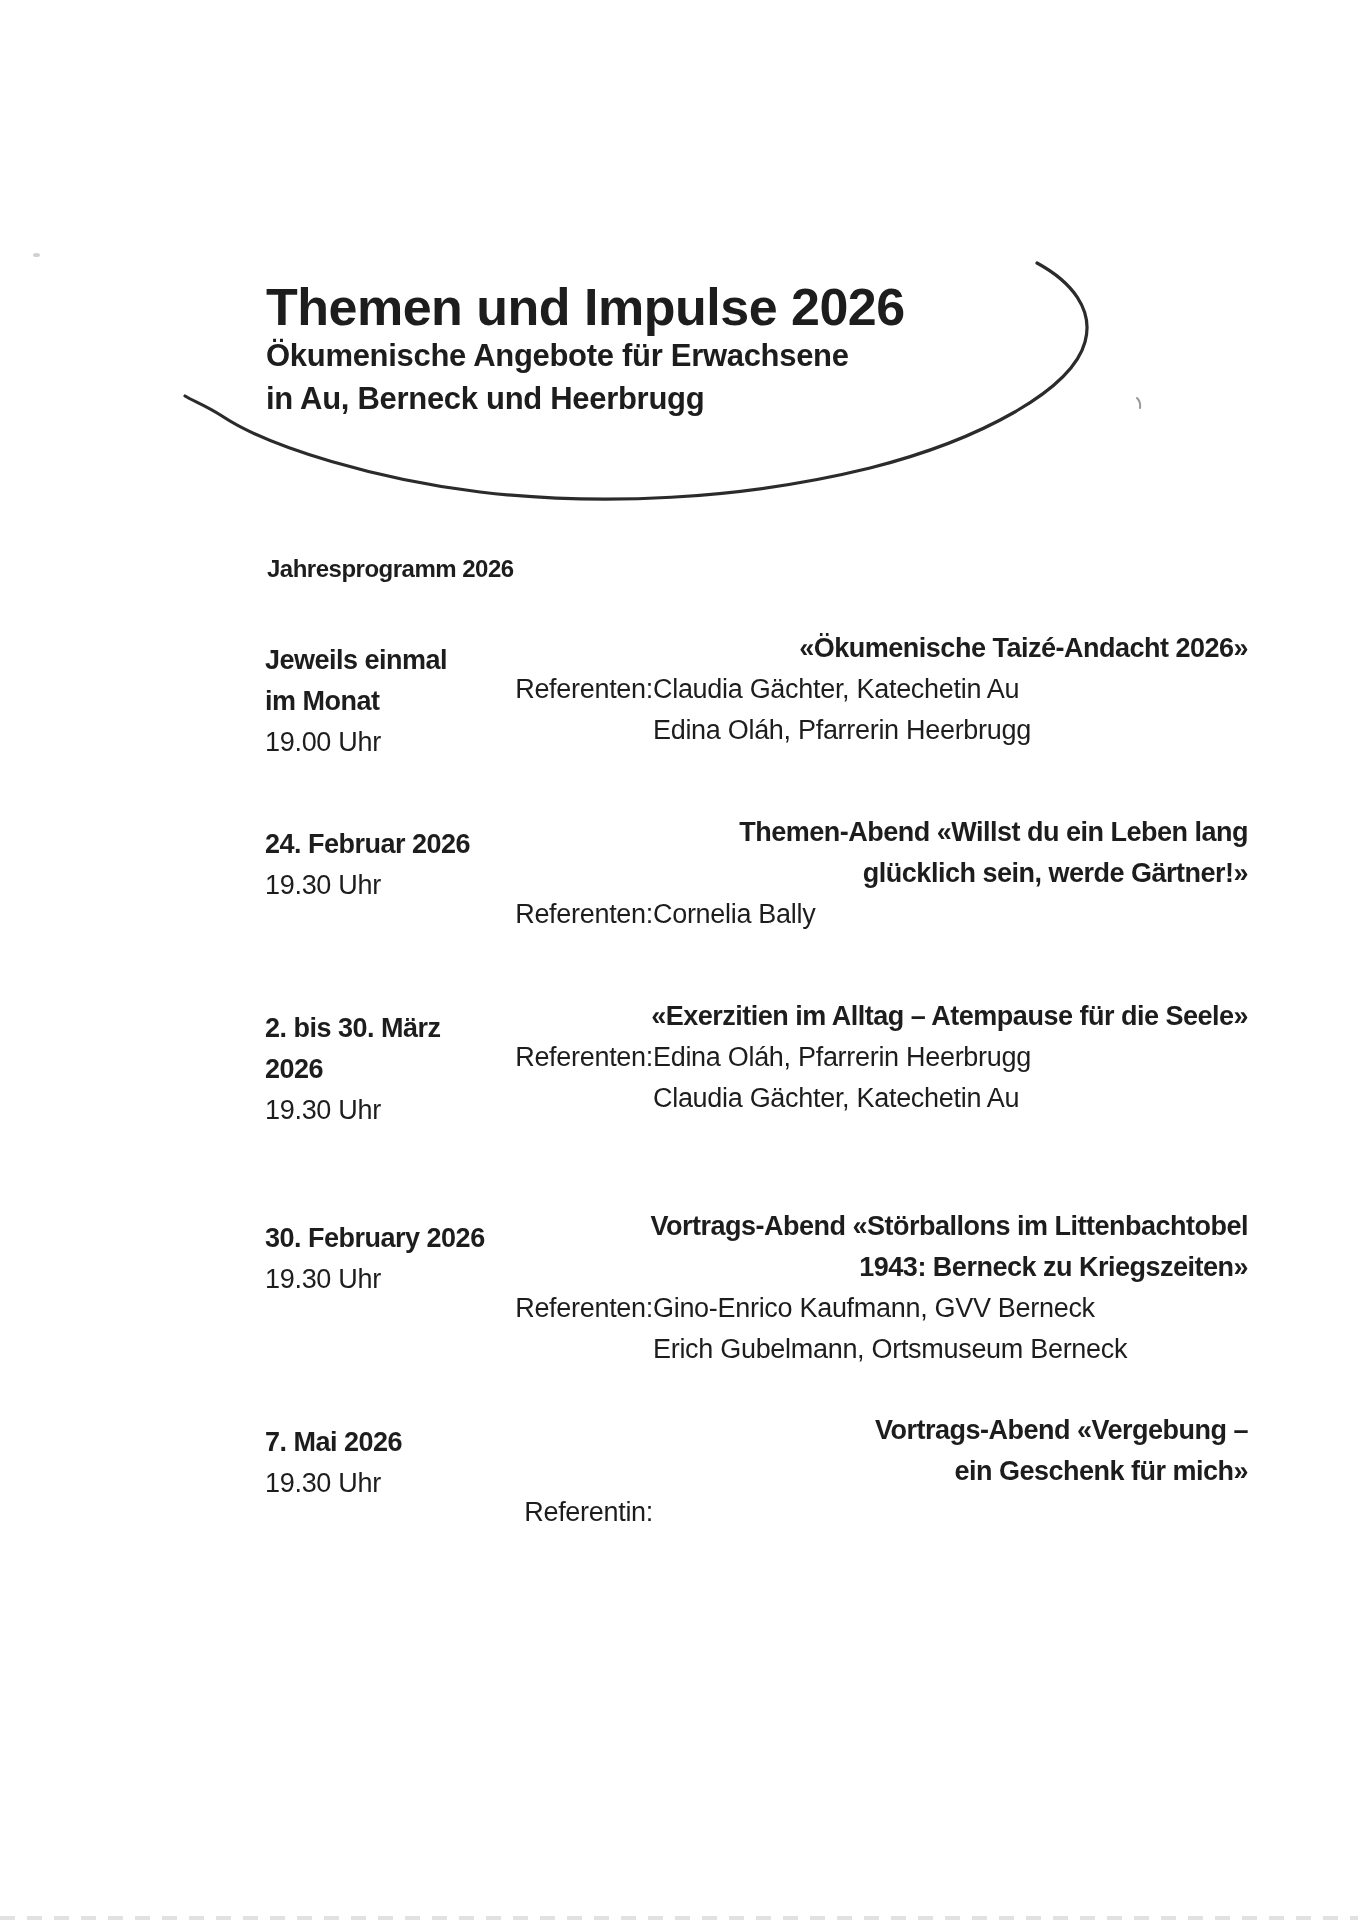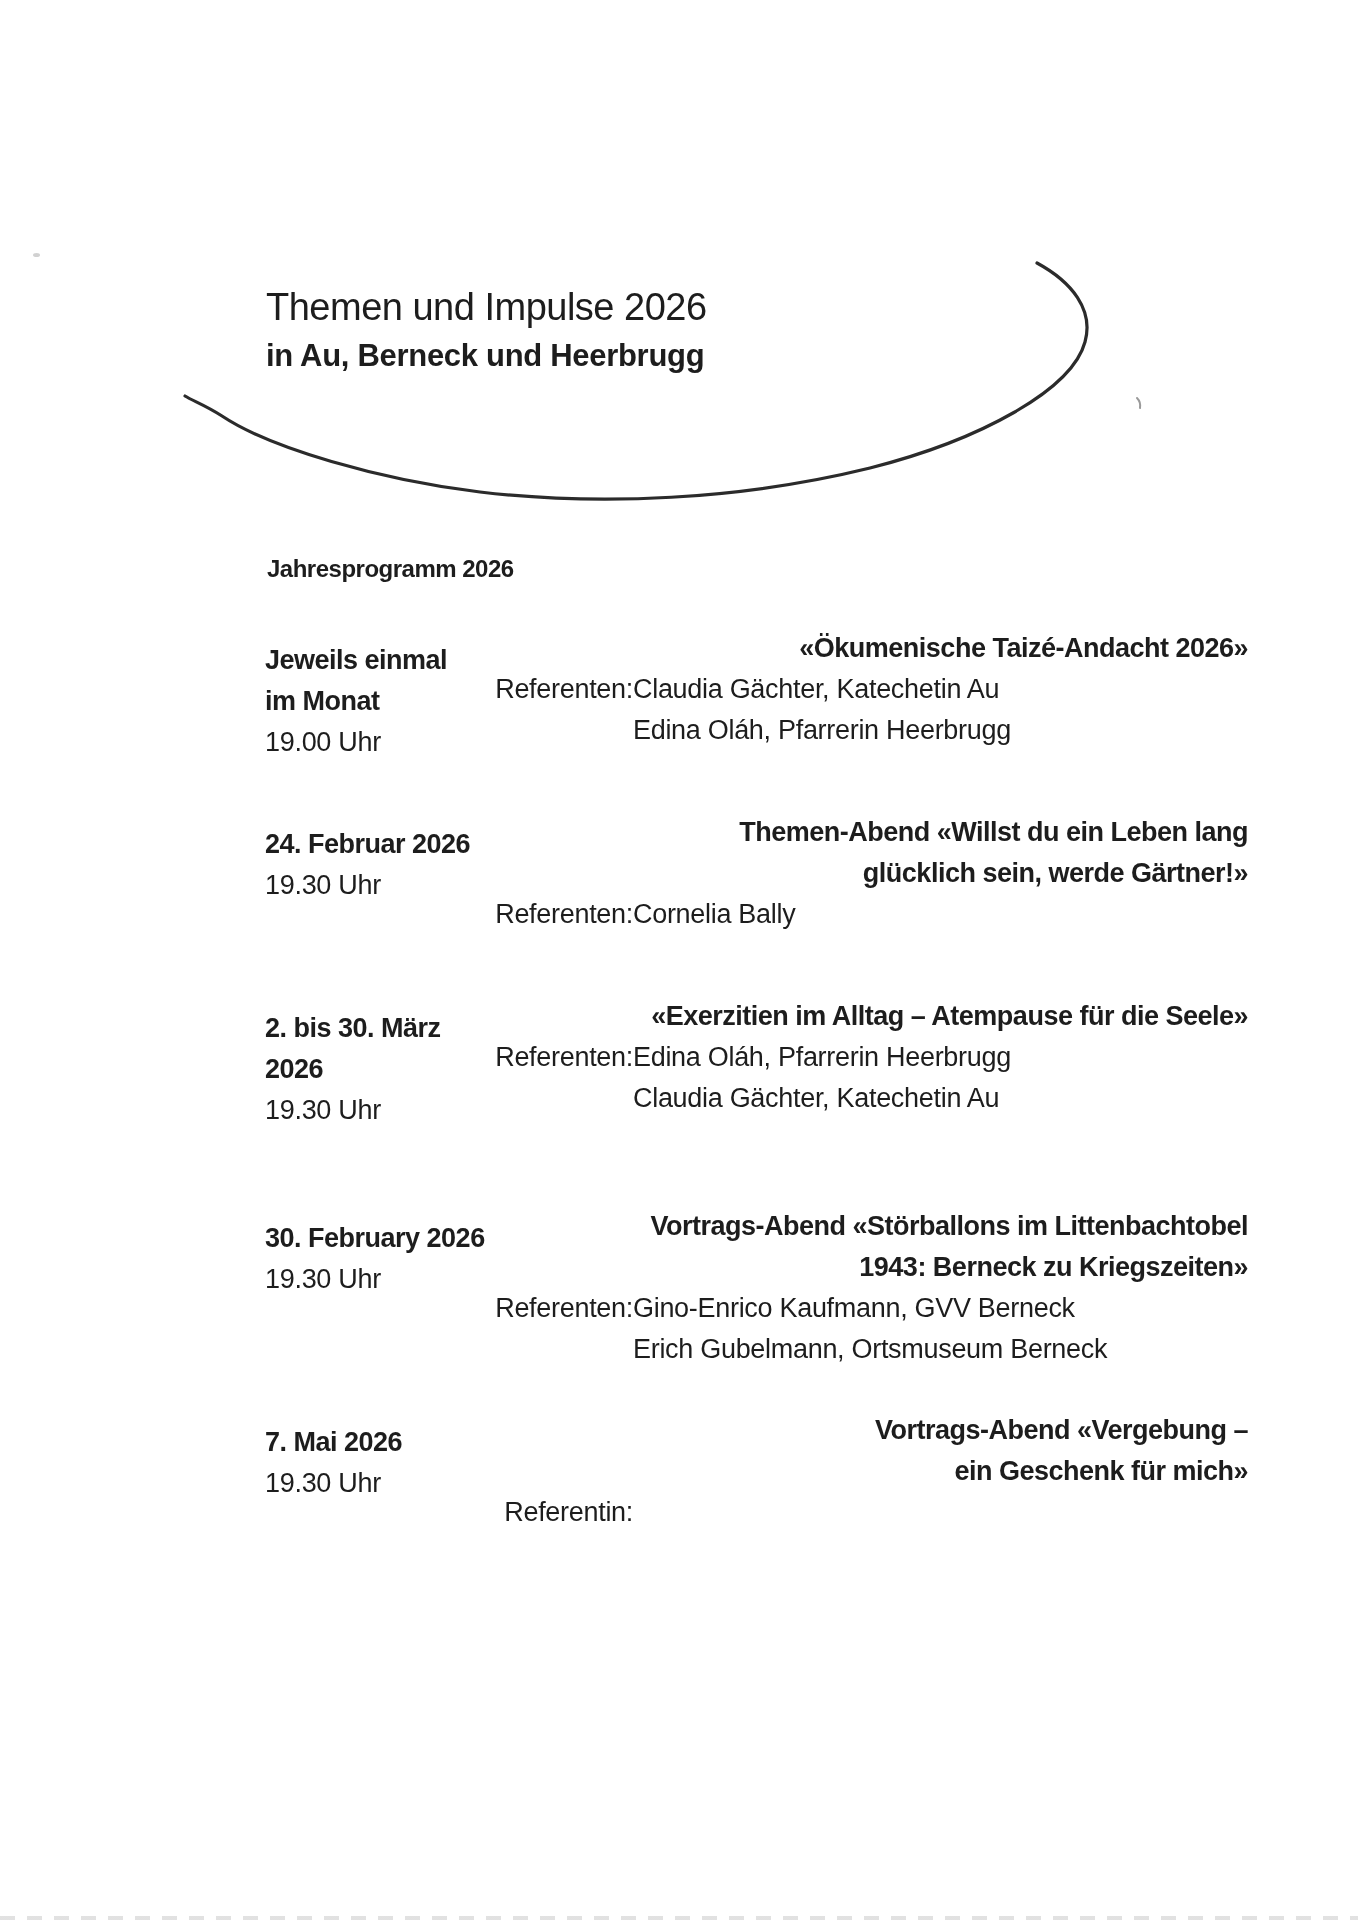--- a/index.html
+++ b/index.html
@@ -44,22 +44,22 @@
     right: 0;
     bottom: 0;
     height: 4px;
     background: repeating-linear-gradient(90deg, #c4c4c4 0 15px, #ffffff 15px 27px);
     opacity: 0.5;
   }
   .h1 {
     position: absolute;
     left: 266px;
     top: 284px;
-    font-size: 38px;
-    font-weight: normal;
+    font-size: 52px;
+    font-weight: bold;
     line-height: 46px;
     letter-spacing: -0.5px;
     white-space: nowrap;
   }
   .h2 {
     position: absolute;
     left: 266px;
     top: 334px;
     font-size: 31px;
     font-weight: bold;
@@ -104,37 +104,39 @@
   .bold {
     font-weight: bold;
     letter-spacing: -0.5px;
   }
   .ref-row {
     display: flex;
   }
   .ref-label {
     flex: 0 0 145px;
     width: 145px;
+    margin-left: 20px;
   }
 </style>
 </head>
 <body>
 
 <div class="page">
 
   <div class="artifact-dot"></div>
 
   <svg class="arc-svg" viewBox="0 0 1020 320" aria-hidden="true">
     <path d="M 897 63 C 932 82 954 110 945 142 C 932 190 840 240 730 268 C 600 300 460 306 340 292 C 240 280 130 248 82 216 C 65 205 53 201 45 196" fill="none" stroke="#2b2b2b" stroke-width="3.2" stroke-linecap="round"></path>
     <path d="M 997 198 q 4 4 3 10" fill="none" stroke="#9a9a9a" stroke-width="2" stroke-linecap="round"></path>
   </svg>
 
   <div class="h1">Themen und Impulse 2026</div>
 
   <div class="h2">
+    <div>Ökumenische Angebote für Erwachsene</div>
     <div>in Au, Berneck und Heerbrugg</div>
   </div>
 
   <div class="section-heading">Jahresprogramm 2026</div>
 
   <section class="entry" style="top:628px">
     <div class="date-col">
       <div class="line bold">Jeweils einmal</div>
       <div class="line bold">im Monat</div>
       <div class="line">19.00 Uhr</div>

